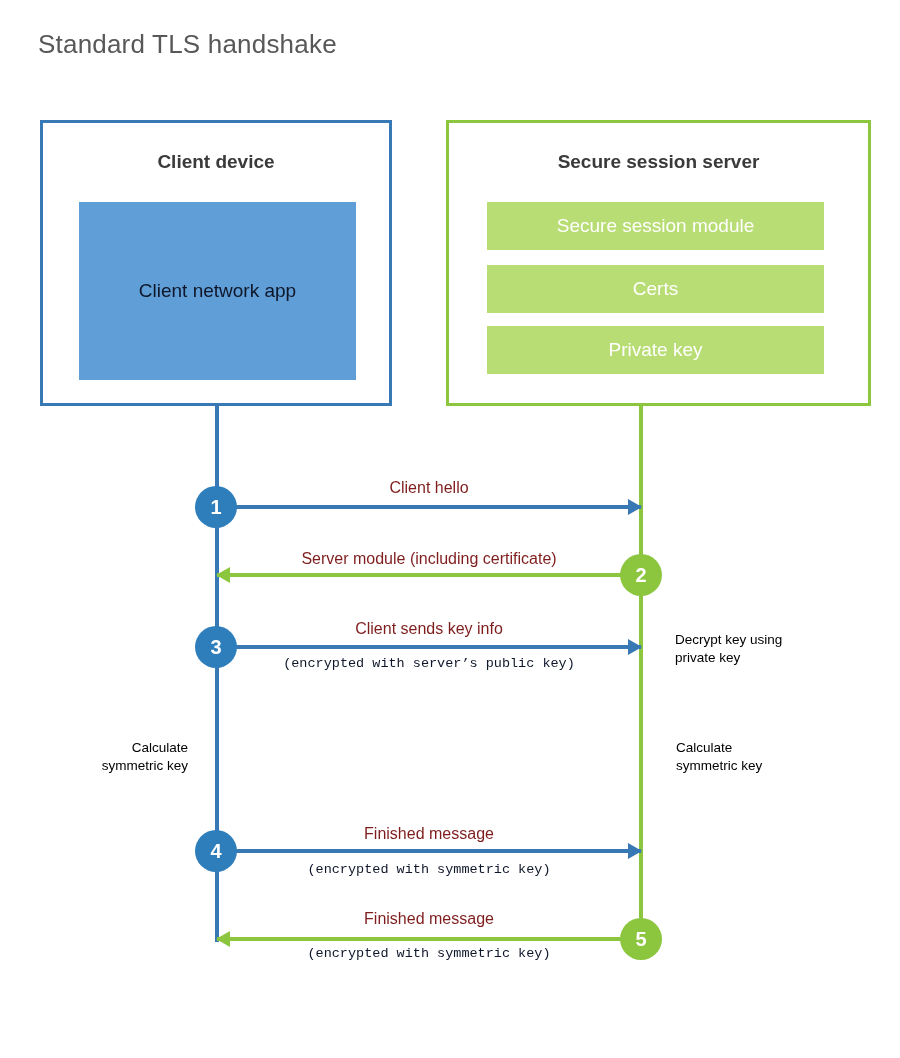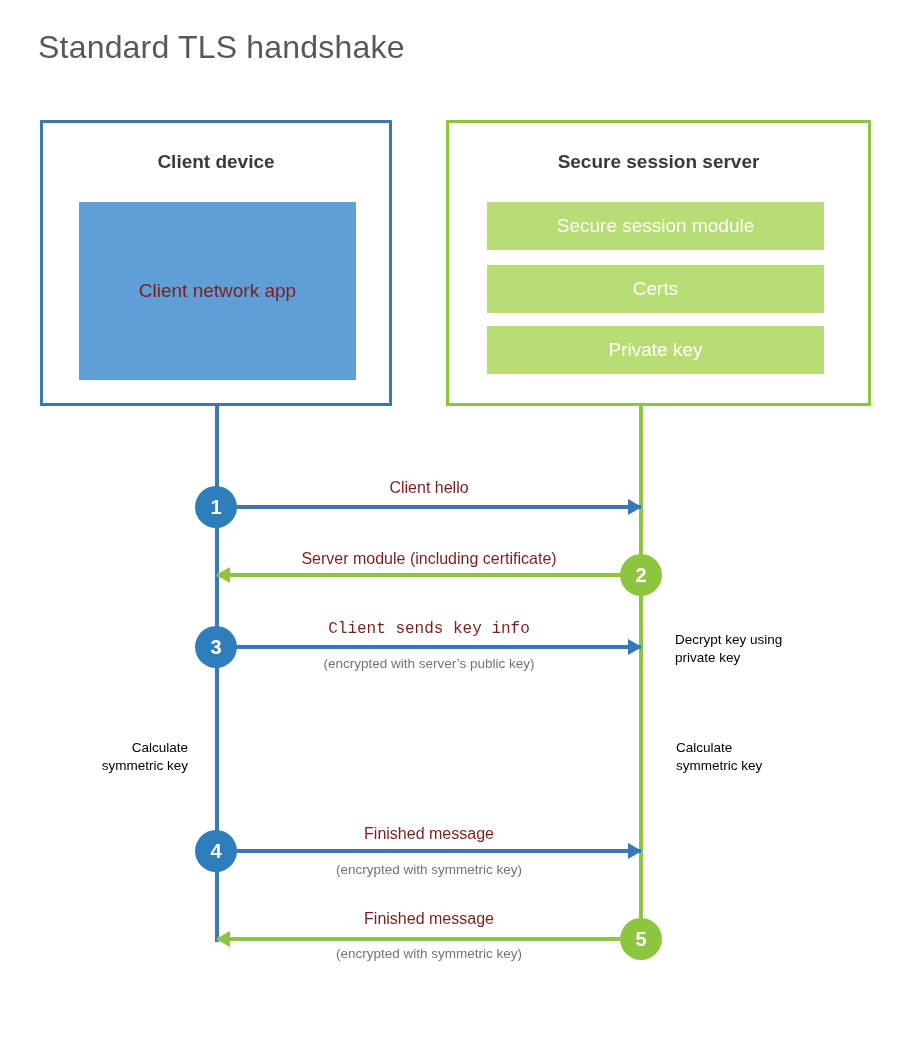--- a/index.html
+++ b/index.html
@@ -19,21 +19,21 @@
     height: 1058px;
     overflow: hidden;
     background: #ffffff;
   }
 
   
   #page-title {
     position: absolute;
     left: 38px;
     top: 29px;
-    font-size: 32px;
+    font-size: 26px;
     font-weight: 300;
     letter-spacing: 0.2px;
     color: #585858;
     white-space: nowrap;
   }
 
   
   .actor-box {
     position: absolute;
     background: #ffffff;
@@ -65,21 +65,21 @@
   }
 
   
   #client-app-block {
     position: absolute;
     left: 36px;
     top: 79px;
     width: 277px;
     height: 178px;
     background: #5f9ed6;
-    color: #7f1d1d;
+    color: #0f172a;
     font-size: 19px;
     font-weight: 400;
     display: flex;
     align-items: center;
     justify-content: center;
     text-align: center;
     line-height: 1.35;
     padding: 0 10px;
     box-sizing: border-box;
   }
@@ -180,31 +180,32 @@
     position: absolute;
     text-align: center;
     font-size: 16px;
     color: #7f1d1d;
     white-space: nowrap;
   }
   .msg-sublabel {
     position: absolute;
     text-align: center;
     font-size: 13.5px;
-    color: #737373;
+    color: #0f172a;
     white-space: nowrap;
+    font-family: Liberation Mono, monospace;
   }
   .centered-on-span {
     left: 217px;
     width: 424px;
   }
 
   #label-1 { top: 479px; }
   #label-2 { top: 550px; }
-  #label-3 { top: 620px; font-family: Liberation Mono, monospace; }
+  #label-3 { top: 620px; }
   #sublabel-3 { top: 656px; }
   #label-4 { top: 825px; }
   #sublabel-4 { top: 862px; }
   #label-5 { top: 910px; }
   #sublabel-5 { top: 946px; }
 
   
   .side-note {
     position: absolute;
     font-size: 13.5px;

